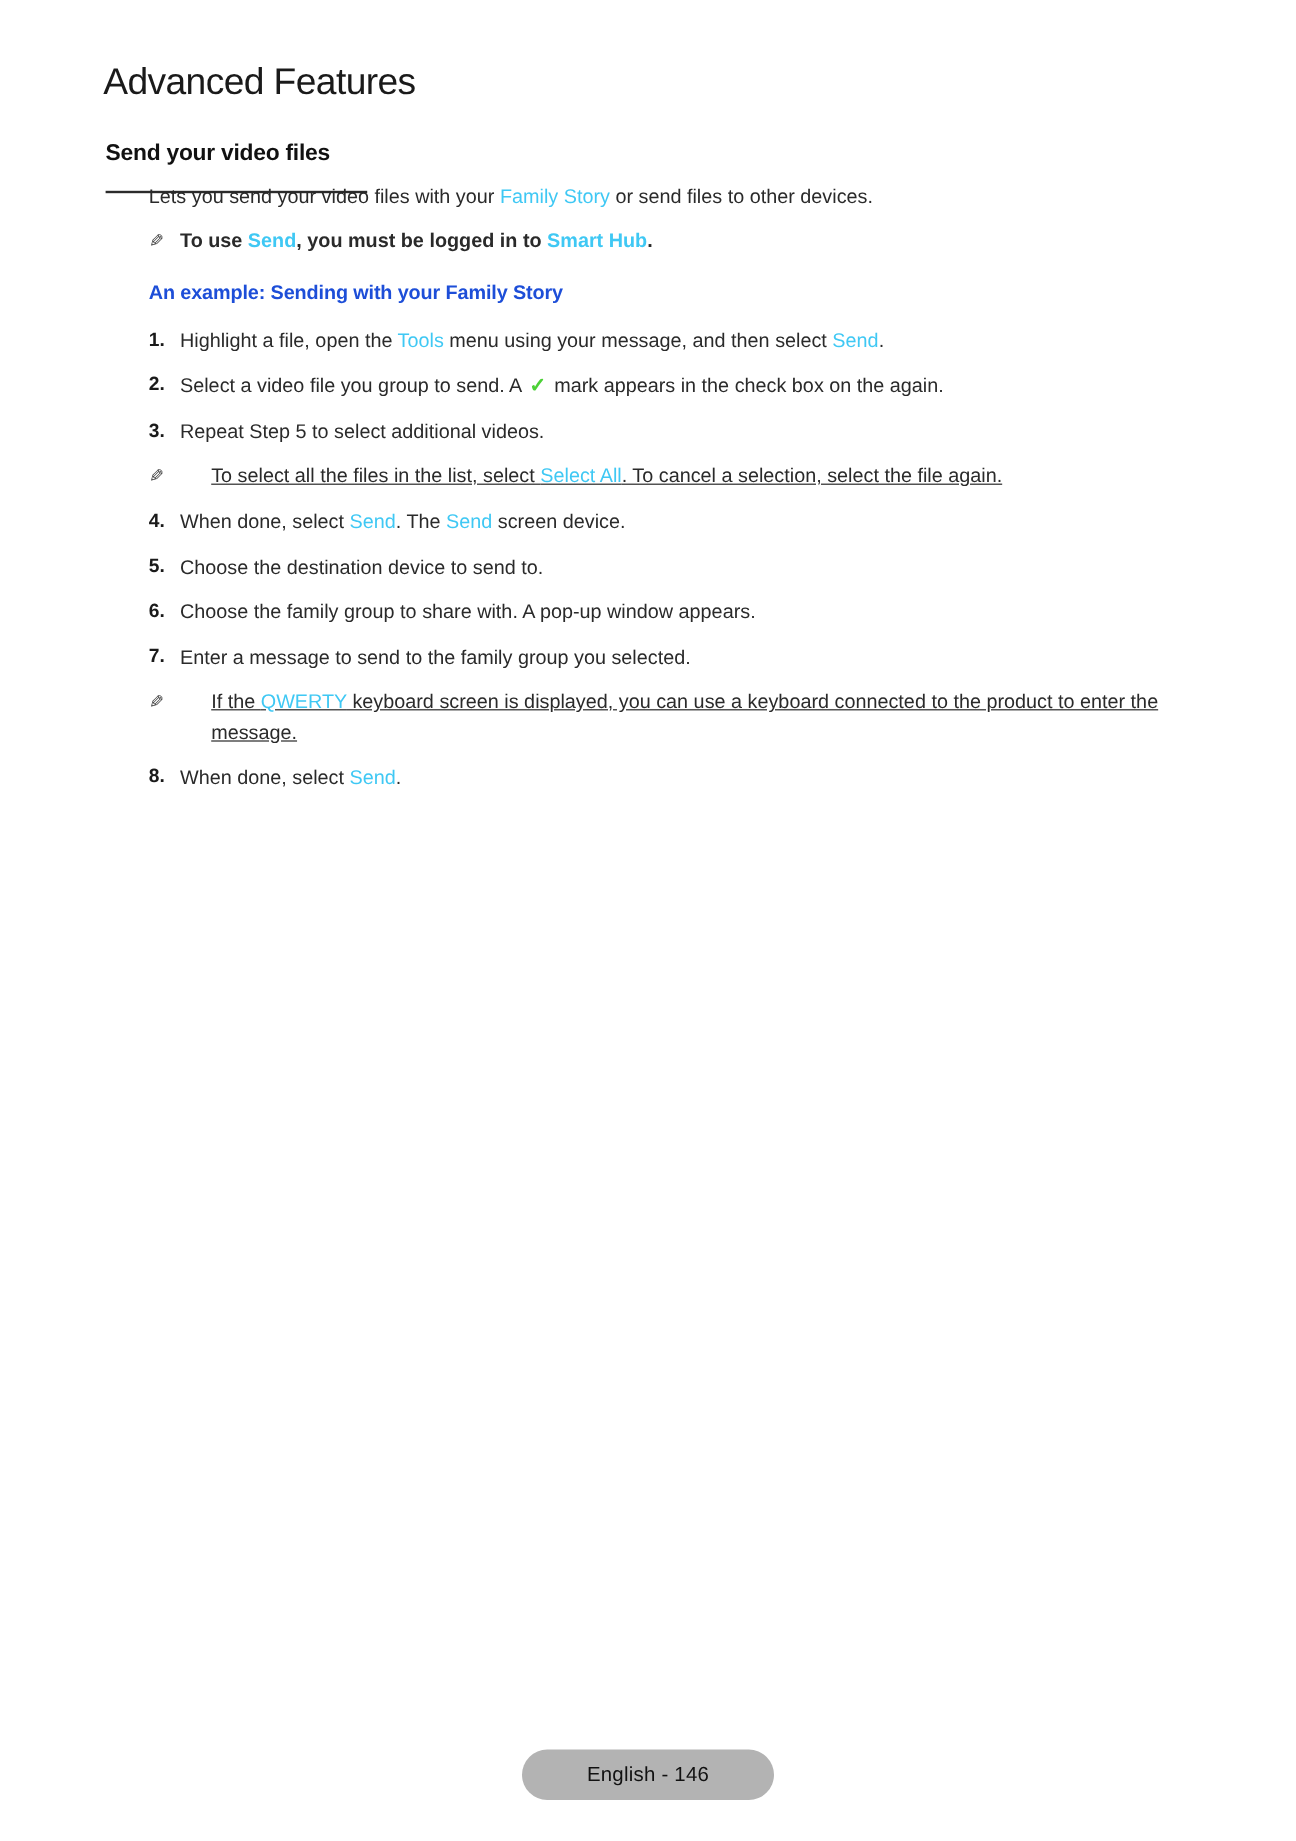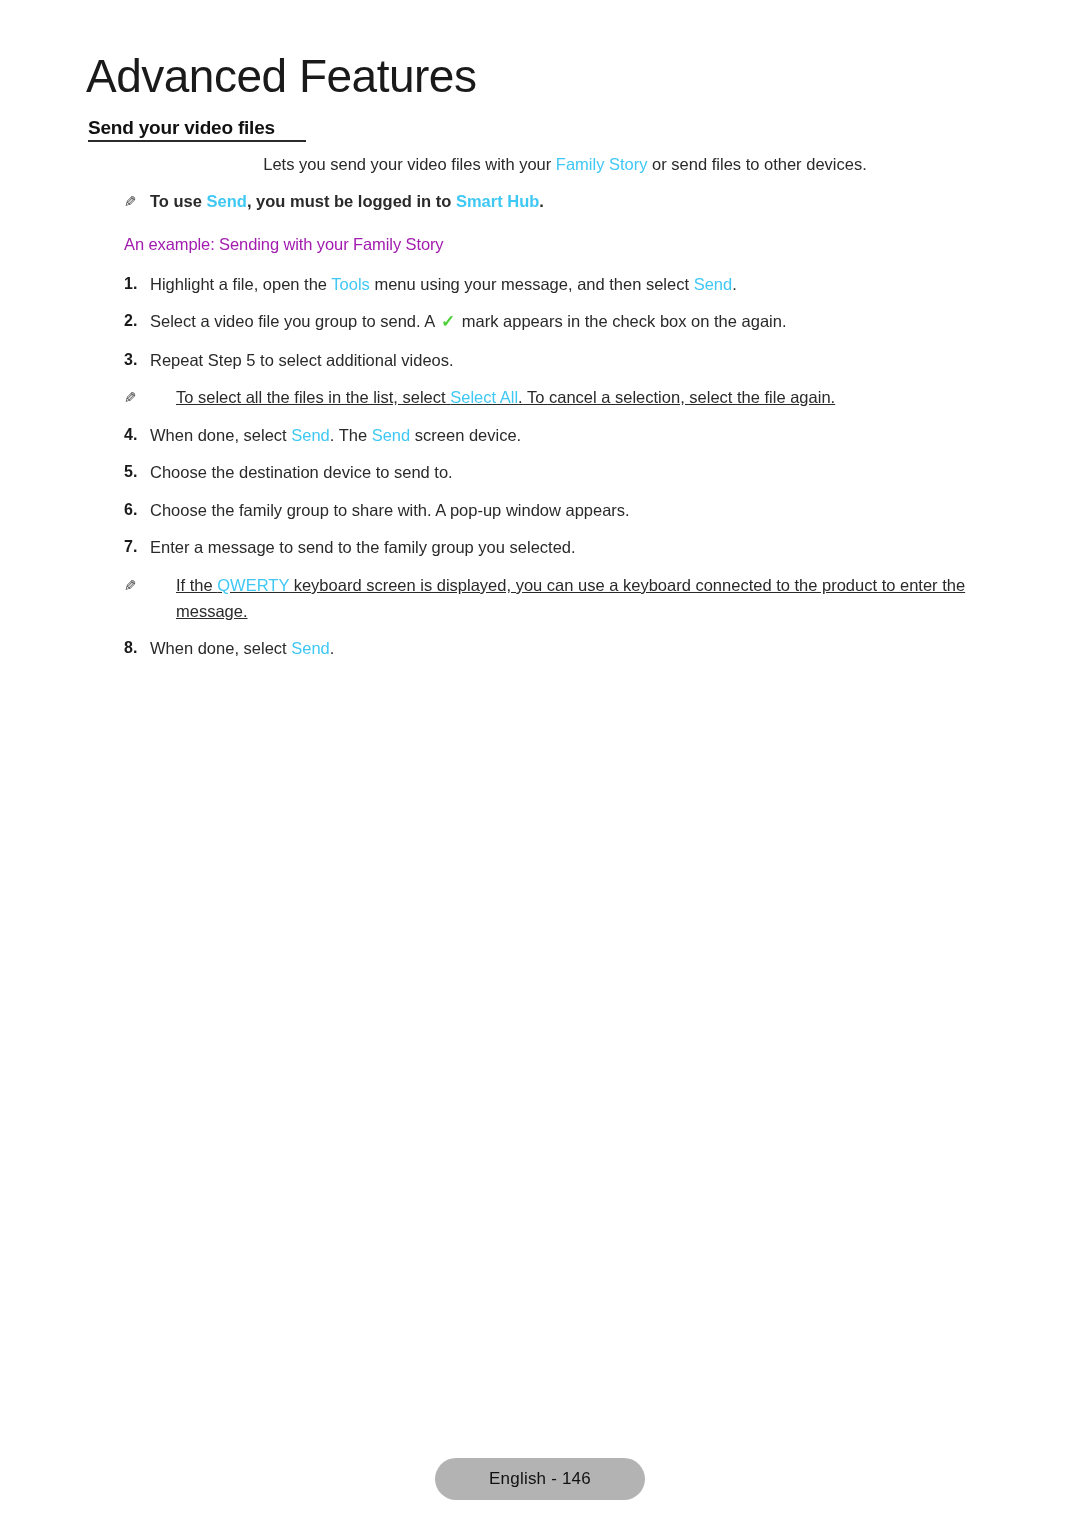--- a/index.html
+++ b/index.html
@@ -20,41 +20,41 @@
     position: absolute;
     inset: 0;
     padding: 0;
   }
 
   
   .chapter-title {
     position: absolute;
     left: 86px;
     top: 52px;
-    font-size: 46px;
+    font-size: 31px;
     font-weight: 300;
     letter-spacing: -0.5px;
     color: #1a1a1a;
     line-height: 1.05;
     white-space: nowrap;
   }
 
   
   .section-heading-wrap {
     position: absolute;
     left: 88px;
     top: 117px;
     width: 220px;
   }
   .section-heading {
     font-size: 19px;
     font-weight: bold;
     color: #111;
     letter-spacing: -0.2px;
-    padding-bottom: 1px;
+    padding-bottom: 20px;
     white-space: nowrap;
   }
   .section-rule {
     height: 2px;
     background: #2b2b2b;
     width: 218px;
   }
 
   
   .content {
@@ -63,21 +63,20 @@
     top: 152px;
     width: 920px;
     font-size: 16.5px;
     line-height: 1.55;
     color: #2a2a2a;
   }
 
   .para {
     margin: 0 0 11px 0;
     padding-left: 38px;
-    text-align: center;
   }
 
   .note {
     margin: 0 0 11px 0;
     padding-left: 38px;
     position: relative;
   }
   .note .pencil {
     position: absolute;
     left: 38px;
@@ -90,22 +89,22 @@
   .note .note-text {
     display: block;
     padding-left: 26px;
     font-weight: bold;
   }
 
   .sub-heading {
     margin: 18px 0 14px 0;
     padding-left: 38px;
     font-size: 16.5px;
-    font-weight: normal;
-    color: #a21caf;
+    font-weight: bold;
+    color: #1d4ed8;
     letter-spacing: -0.1px;
   }
 
   ol.steps {
     list-style: none;
     margin: 0;
     padding: 0;
   }
   ol.steps > li {
     position: relative;

